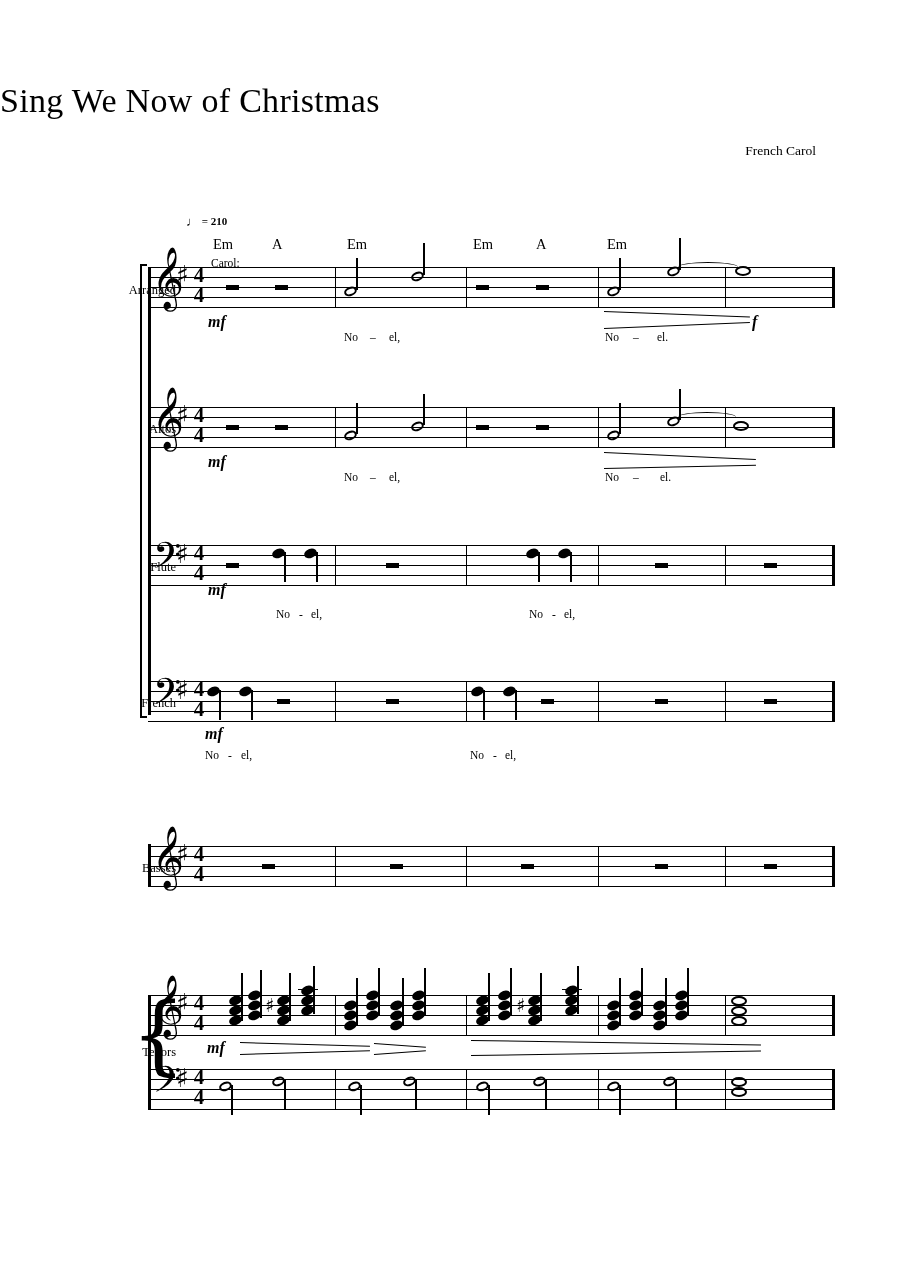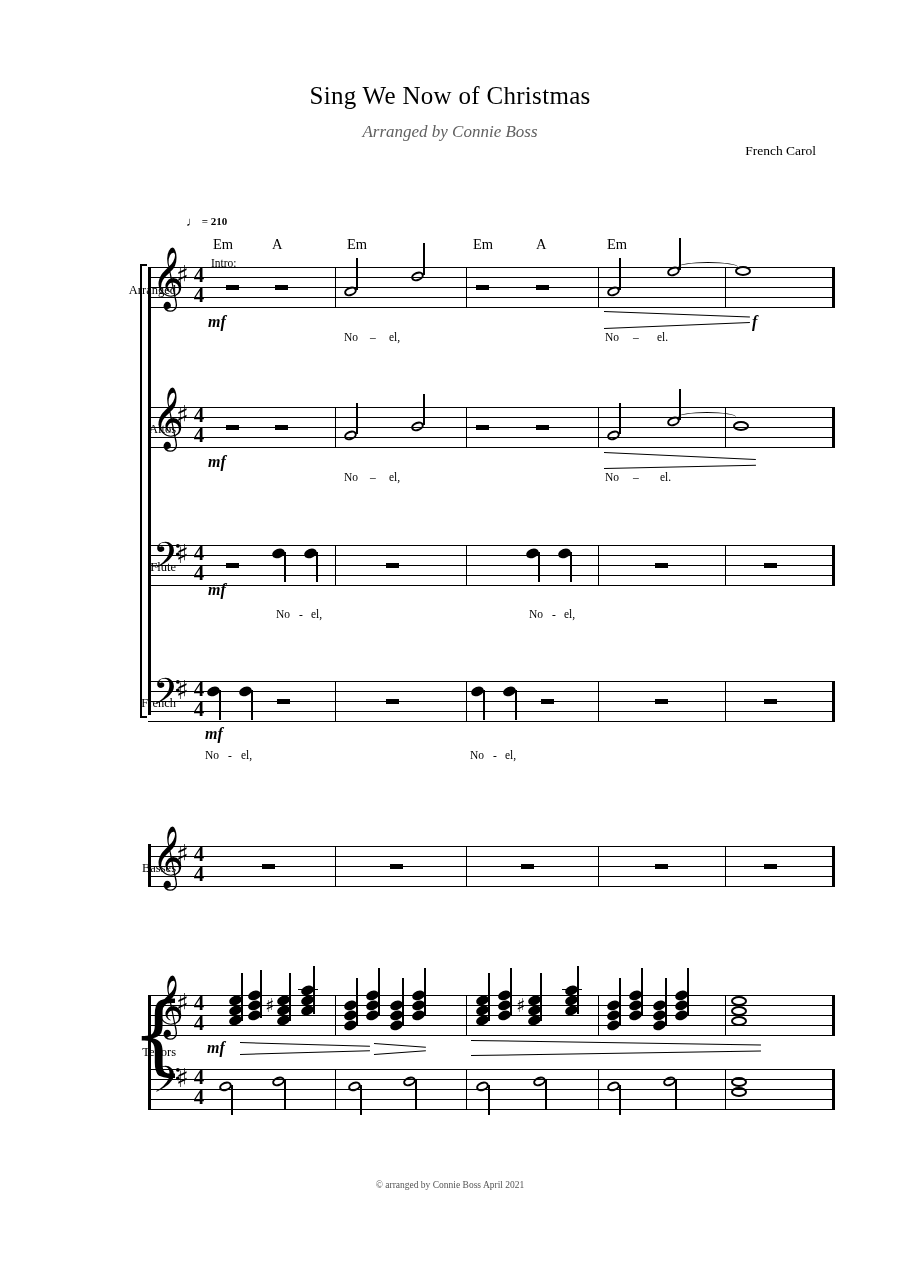--- a/index.html
+++ b/index.html
@@ -17,22 +17,22 @@
     height: 1273px;
     overflow: hidden;
     background: #ffffff;
   }
 
   
   .title {
     position: absolute;
     left: 0; right: 0;
     top: 82px;
-    text-align: center;
-    font-size: 25px;
+    text-align: left;
+    font-size: 34px;
     letter-spacing: 0.3px;
   }
   .subtitle {
     position: absolute;
     left: 0; right: 0;
     top: 122px;
     text-align: center;
     font-size: 17px;
     font-style: italic;
     color: #616161;
@@ -238,23 +238,21 @@
     font-size: 86px;
     line-height: 1;
   }
 </style>
 </head>
 <body>
 
 <div id="page">
 
   <div class="title">Sing We Now of Christmas</div>
-  <div class="subtitle">Arranged by Connie Boss</div>
   <div class="composer">French Carol</div>
-  <div class="copyright">© arranged by Connie Boss April 2021</div>
 
   <div class="tempo">
     <span class="notegl">♩</span>
     <span>= 210</span>
   </div>
 
   <div class="chord" style="left:213px; top:236px;">Em</div>
   <div class="chord" style="left:272px; top:236px;">A</div>
   <div class="chord" style="left:347px; top:236px;">Em</div>
   <div class="chord" style="left:473px; top:236px;">Em</div>
@@ -279,21 +277,21 @@
     <div class="bar" style="left:450px;"></div>
     <div class="bar" style="left:577px;"></div>
     <div class="bar thick" style="left:684px;"></div>
   </div>
   <div class="clef treble" style="left:152px; top:251px;">𝄞</div>
   <div class="ksharp" style="left:176px; top:262px;">♯</div>
   <div class="timesig" style="left:190px; top:266px; width:18px;">
     <div>4</div>
       <div>4</div>
   </div>
-  <div class="intro" style="left:211px; top:257px;">Intro:</div>
+  <div class="intro" style="left:211px; top:257px;">Carol:</div>
 
   <div class="rest-whole" style="left:226px; top:285px;"></div>
   <div class="rest-whole" style="left:275px; top:285px;"></div>
 
   <div class="nh open" style="left:344px; top:287px;"></div>
   <div class="stem" style="left:356px; top:258px; height:32px;"></div>
   <div class="nh open" style="left:411px; top:272px;"></div>
   <div class="stem" style="left:423px; top:243px; height:32px;"></div>
 
   <div class="rest-whole" style="left:476px; top:285px;"></div>

